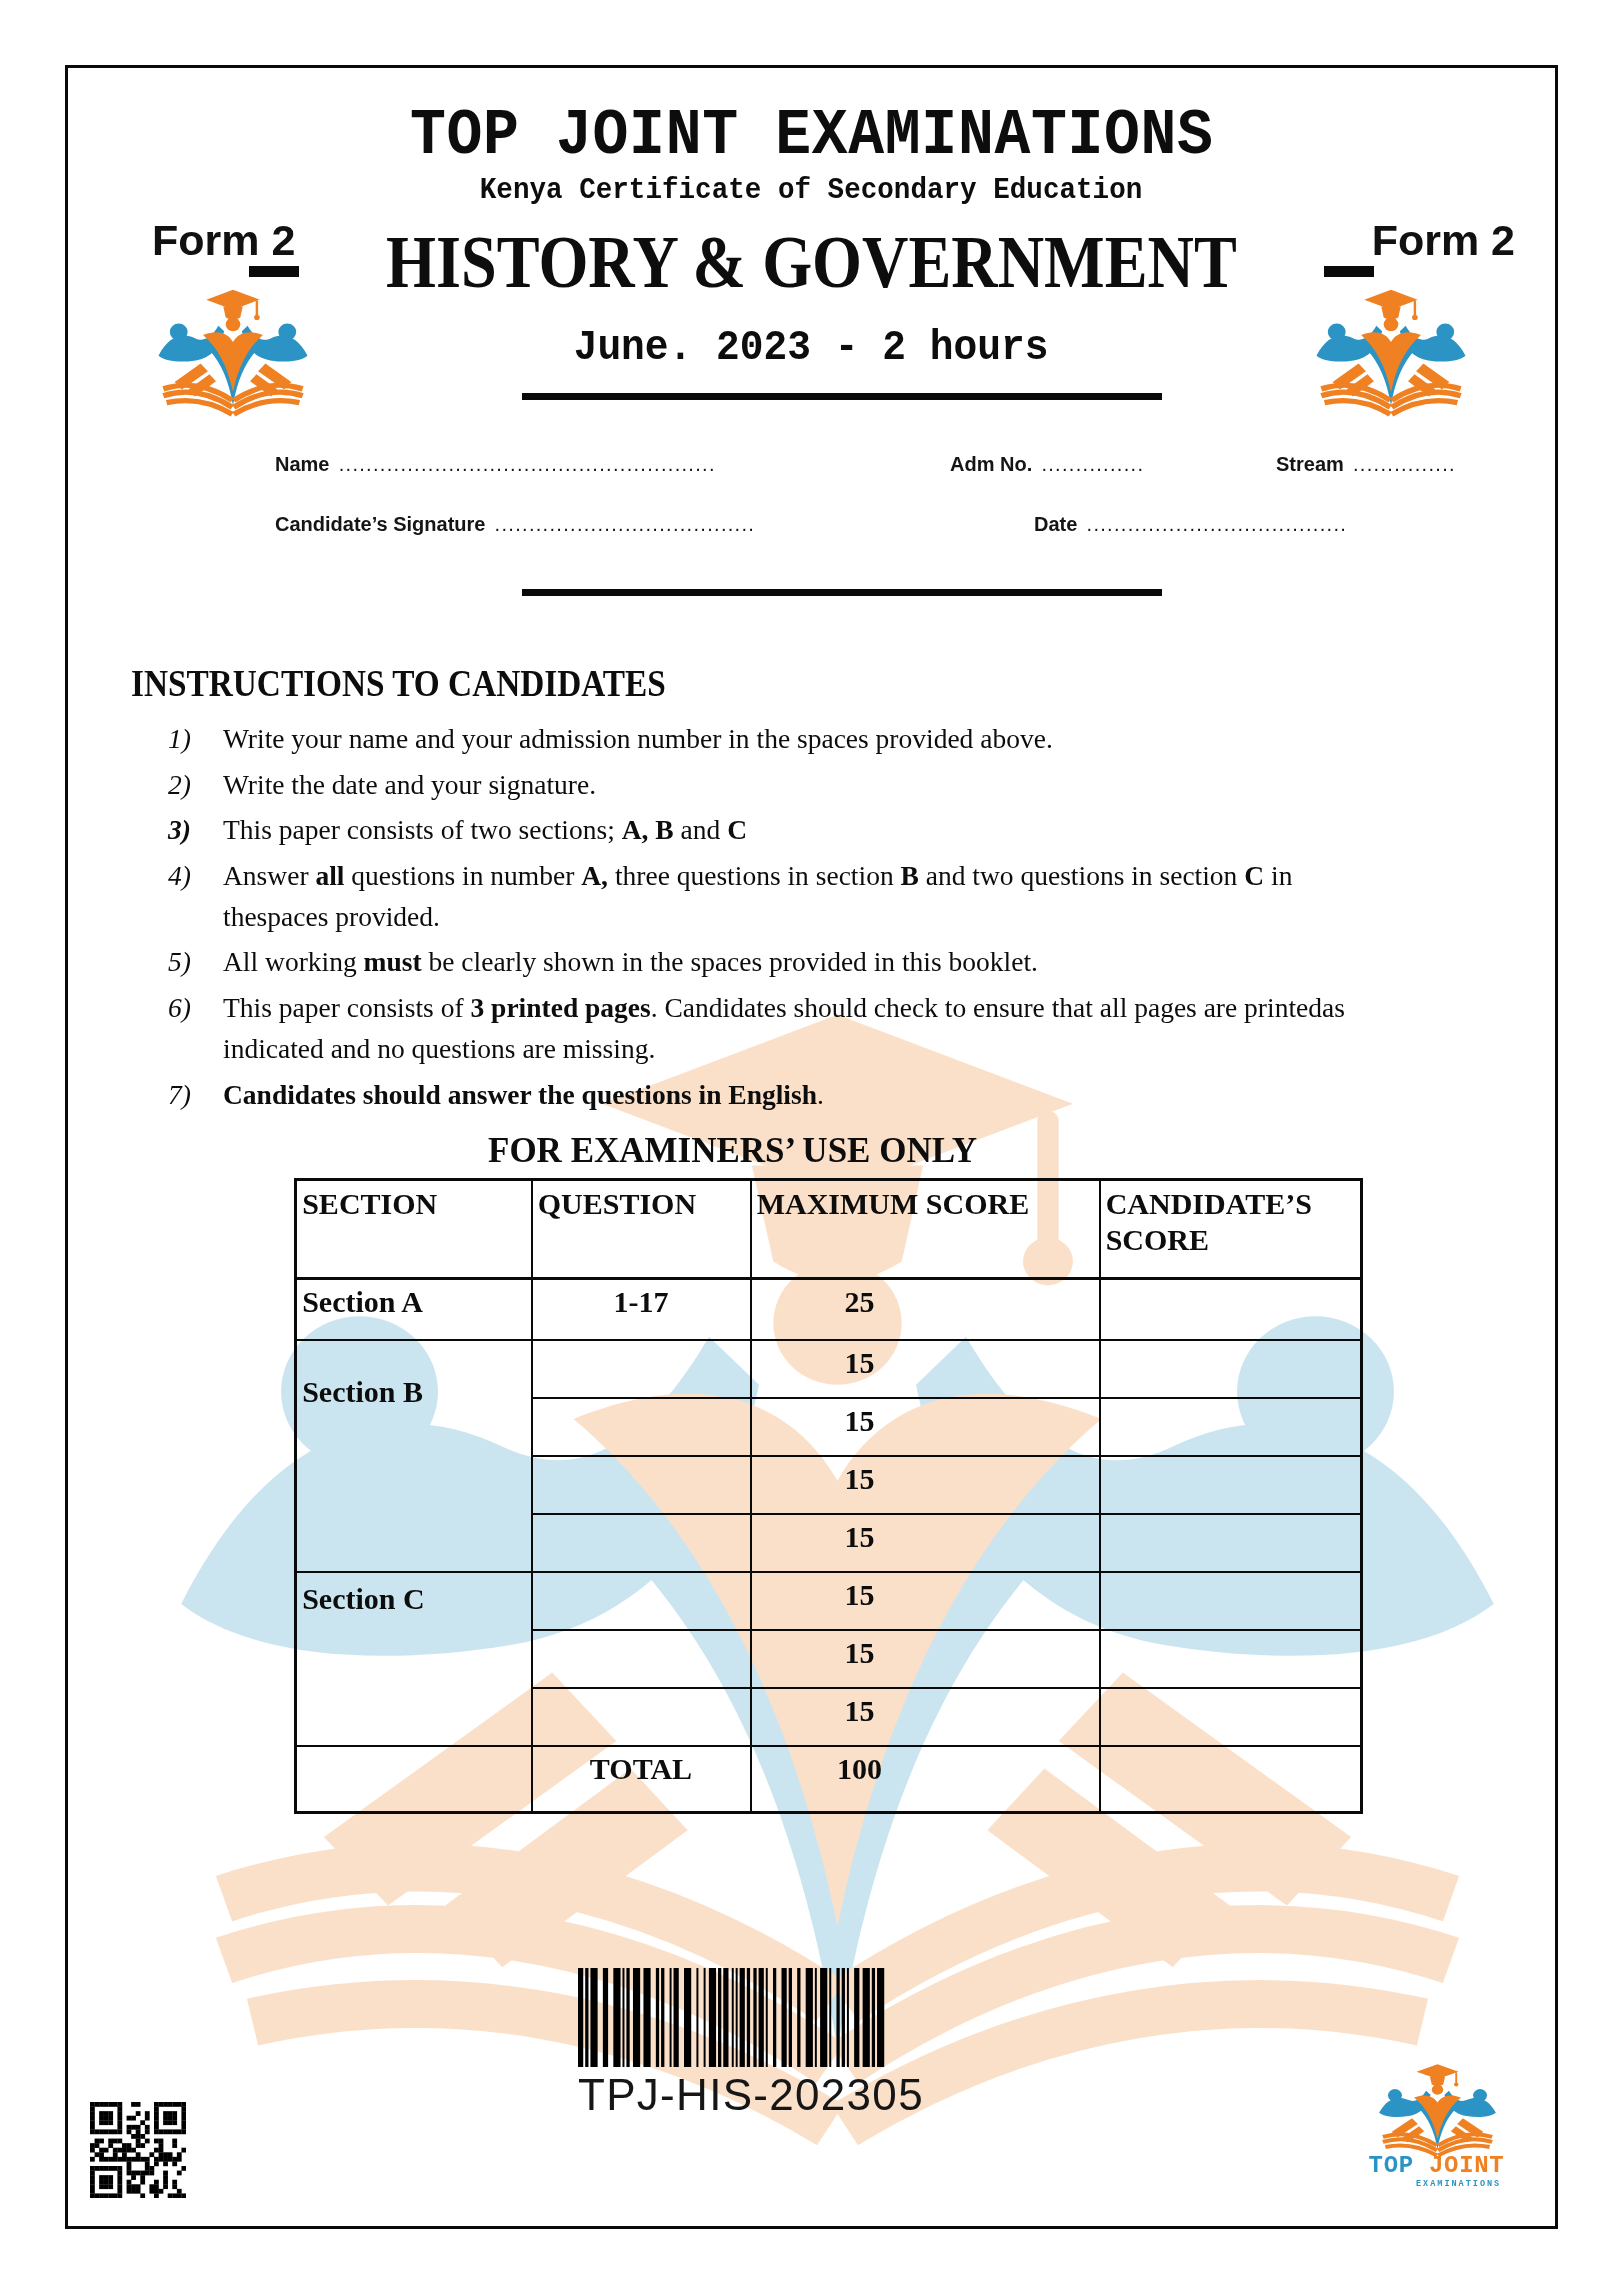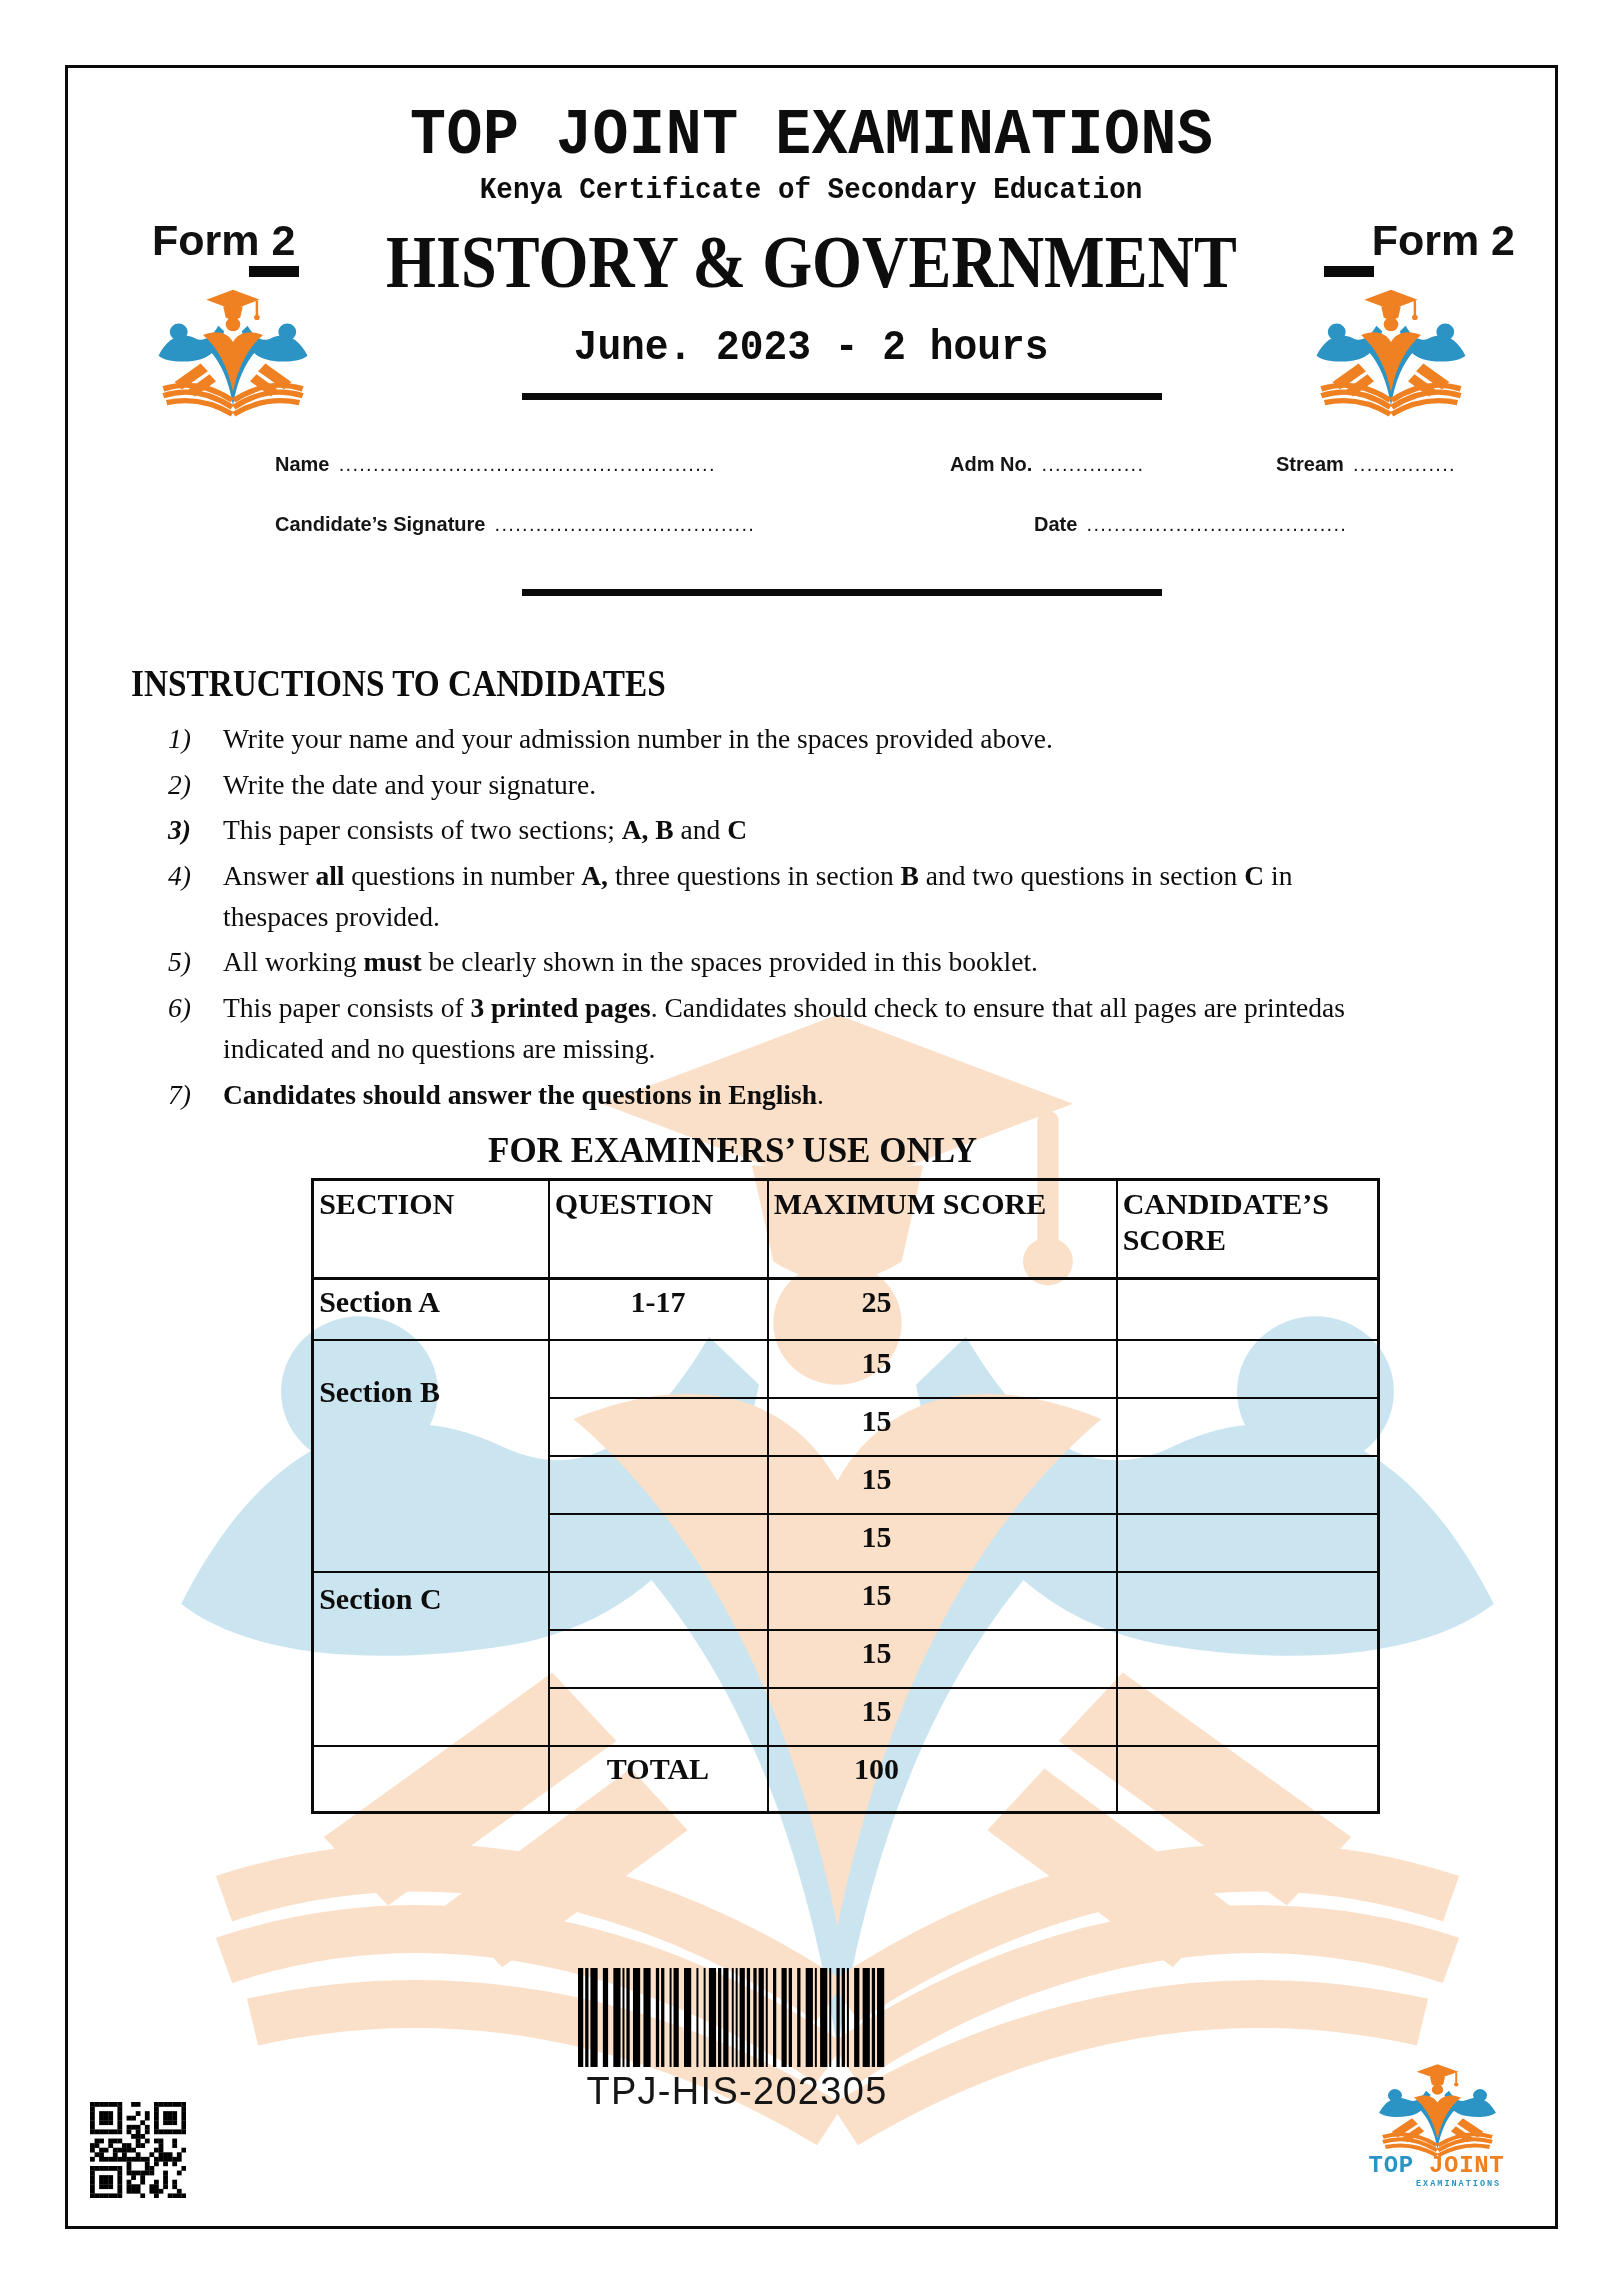--- a/index.html
+++ b/index.html
@@ -49,35 +49,35 @@
   
   .ins-heading{position:absolute;left:131px;top:662px;font-size:37px;font-weight:bold;transform:scaleX(.9);transform-origin:left center;white-space:nowrap;}
   .ins-list{position:absolute;left:168px;top:718px;width:1211px;}
   .ins-item{display:grid;grid-template-columns:55px 1fr;margin-bottom:4.6px;font-size:27.5px;line-height:41px;}
   .ins-num{font-style:italic;}
   .ins-num.bold{font-weight:bold;}
   .ins-text b{font-weight:bold;}
 
   
   .table-caption{position:absolute;left:488px;top:1131px;font-size:35px;font-weight:bold;white-space:nowrap;}
-  table.exam{position:absolute;left:311px;top:1178px;width:1067px;border-collapse:collapse;border:3.3px solid #0a0a0a;table-layout:fixed;padding-left:8px;}
+  table.exam{position:absolute;left:294px;top:1178px;width:1067px;border-collapse:collapse;border:3.3px solid #0a0a0a;table-layout:fixed;padding-left:8px;}
   table.exam td{border:2px solid #0a0a0a;vertical-align:top;font-size:30px;}
   tr.r-head td{font-weight:bold;padding:5.2px 3.9px 0 5.2px;line-height:1.18;border-bottom:3.3px solid #0a0a0a;height:99px;}
   td.sec{font-weight:bold;font-size:29px;padding:5.2px 0 0 5.2px;}
   td.sec-b{padding-top:34px;}
   td.sec-c{padding-top:9.2px;}
   td.q{font-weight:bold;font-size:29px;text-align:center;padding-top:5.2px;}
   td.score{font-weight:bold;font-size:29px;text-align:center;padding-top:5.2px;padding-right:131px;}
   tr.r-a td{height:61px;}
   tr.r-15 td{height:58px;}
   tr.r-total td{height:67px;}
 
   
   .barcode{position:absolute;left:578px;top:1968px;width:318px;height:99px;}
-  .barcode-label{position:absolute;left:578px;top:2070px;width:318px;text-align:center;font-family:"Liberation Sans",sans-serif;font-size:38px;letter-spacing:1.3px;color:#161616;white-space:nowrap;}
+  .barcode-label{position:absolute;left:578px;top:2070px;width:318px;text-align:center;font-family:"Liberation Sans",sans-serif;font-size:44px;letter-spacing:1.3px;color:#161616;white-space:nowrap;}
   .qr{position:absolute;left:90px;top:2102px;width:96px;height:96px;}
   .br-logo{position:absolute;left:1374px;top:2063px;width:127px;height:96px;}
   .br-wordmark{position:absolute;left:1360px;top:2154px;width:153px;text-align:center;font-family:Liberation Mono, monospace;line-height:1;}
   .wm-main{font-size:24px;font-weight:bold;letter-spacing:0.7px;white-space:nowrap;}
   .wm-top{color:var(--logo-blue);}
   .wm-joint{color:var(--logo-orange);}
   .wm-sub{font-size:8.5px;font-weight:bold;color:var(--logo-blue);letter-spacing:2px;margin-top:2px;text-align:right;padding-right:11.8px;}
 </style>
 </head>
 <body>

